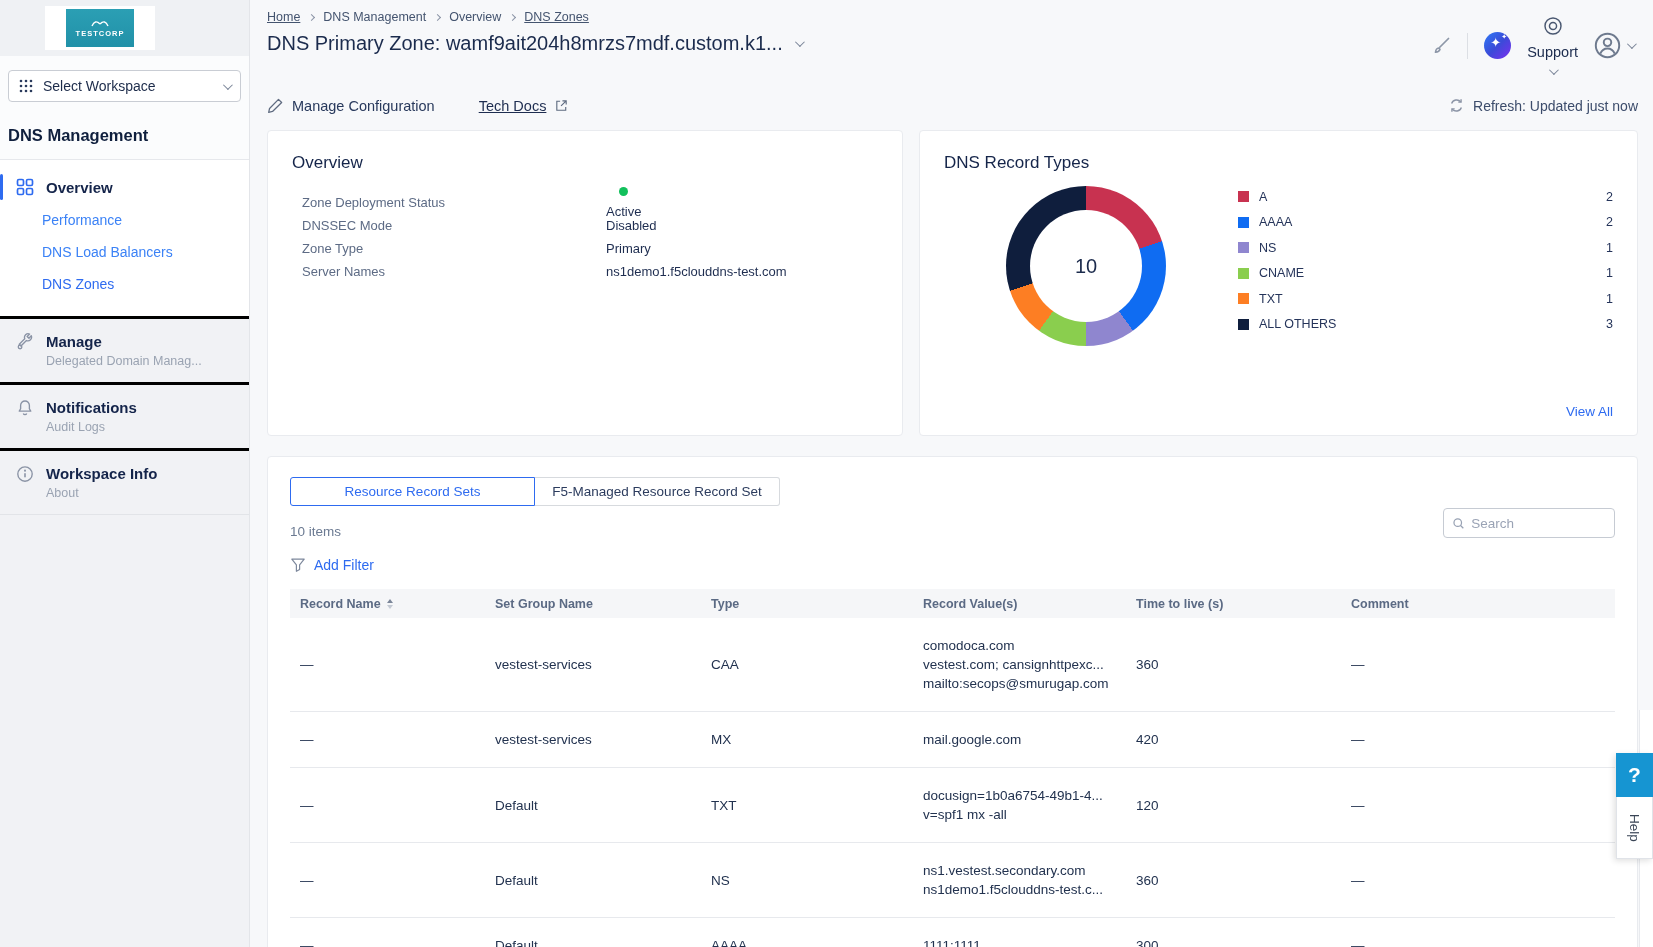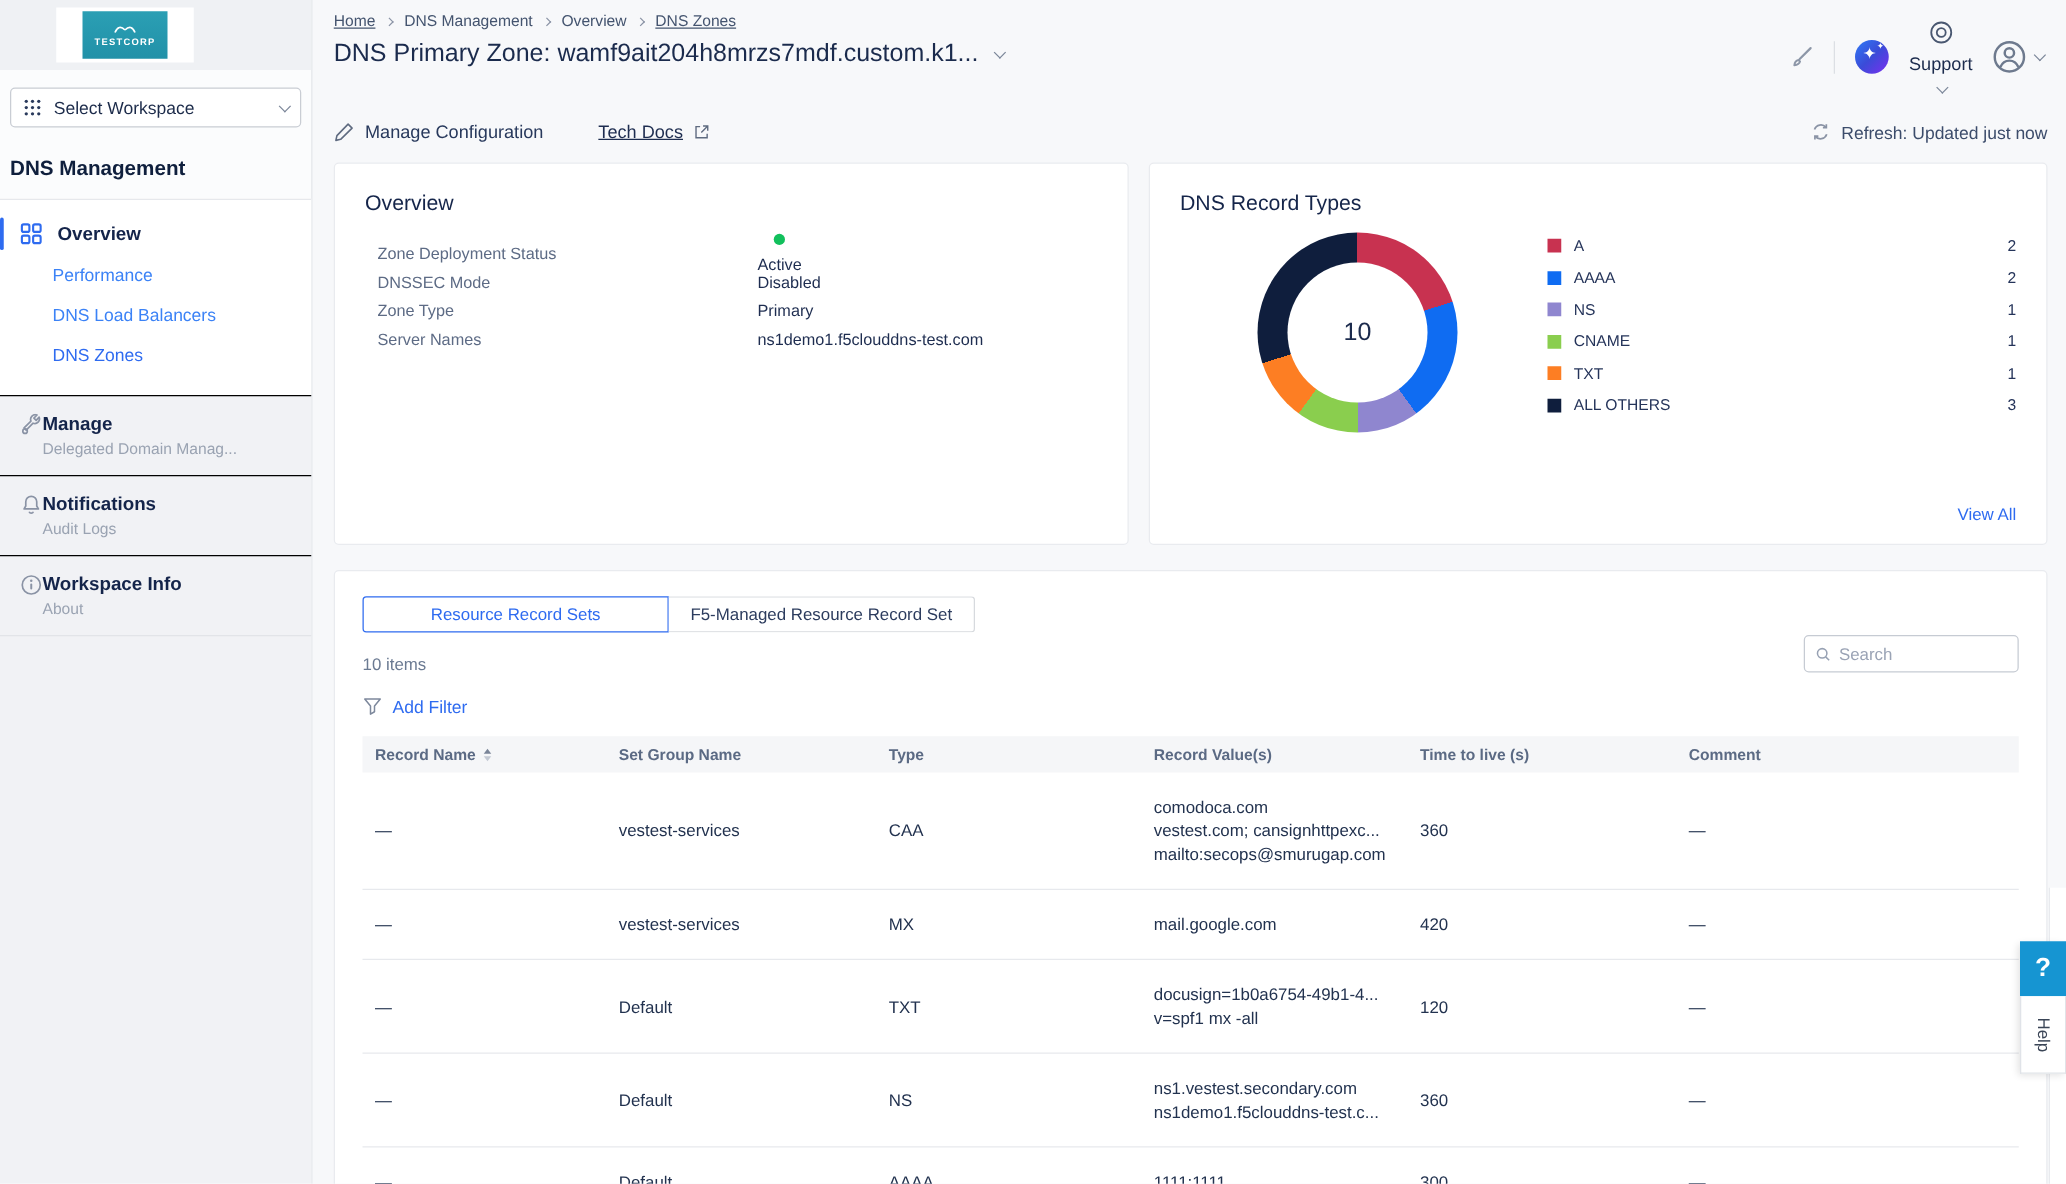--- a/index.html
+++ b/index.html
@@ -14,21 +14,21 @@
   .logo-teal .brand { color:#fff; font-size:7.5px; font-weight:bold; letter-spacing:1px; }
   .ws-select { margin:14px 8px 0 8px; height:32px; background:#fff; border:1px solid #c9cdd4; border-radius:4px; display:flex; align-items:center; padding:4px 10px; gap:10px; cursor:pointer; }
   .ws-select .lbl { font-size:14px; color:#1c2b4a; flex:1; }
   .side-title { font-size:16.5px; font-weight:bold; color:#0f1f3d; padding:24px 8px 14px 8px; }
   .nav-group { background:#fff; border-top:1px solid #e6e8ec; padding:10px 0 16px 0; position:relative; }
   .nav-head { display:flex; align-items:center; gap:12px; padding:8px 0 8px 16px; position:relative; cursor:pointer; }
   .nav-head .bar { position:absolute; left:0; top:4px; bottom:4px; width:3px; background:#2e6bf0; border-radius:2px; }
   .nav-head .t { font-size:15px; font-weight:600; color:#14244a; }
   .nav-child { font-size:14px; color:#3b82f6; padding:8px 0 8px 42px; cursor:pointer; }
   .nav-child.active { color:#2e6bf0; }
-  .side-sec { background:#f1f2f5; border-top:1px solid #000000; padding:14px 16px; display:flex; cursor:pointer; }
+  .side-sec { background:#f1f2f5; border-top:3px solid #000000; padding:14px 16px; display:flex; gap:12px; cursor:pointer; }
   .side-sec .txt .t { font-size:15px; font-weight:600; color:#14244a; }
   .side-sec .txt .s { font-size:12.5px; color:#9aa3b2; margin-top:4px; }
   .side-fill { flex:1; background:#f1f2f5; border-top:1px solid #e2e4e8; }
 
   
   .main { flex:1; position:relative; padding:0 15px 0 17px; }
   .top-row { display:flex; justify-content:space-between; align-items:flex-start; padding-top:8px; }
   .bc { display:flex; align-items:center; gap:8px; font-size:12.5px; color:#44546f; padding-top:2px; }
   .bc .crumb { cursor:pointer; }
   .bc .crumb.u { text-decoration:underline; }

